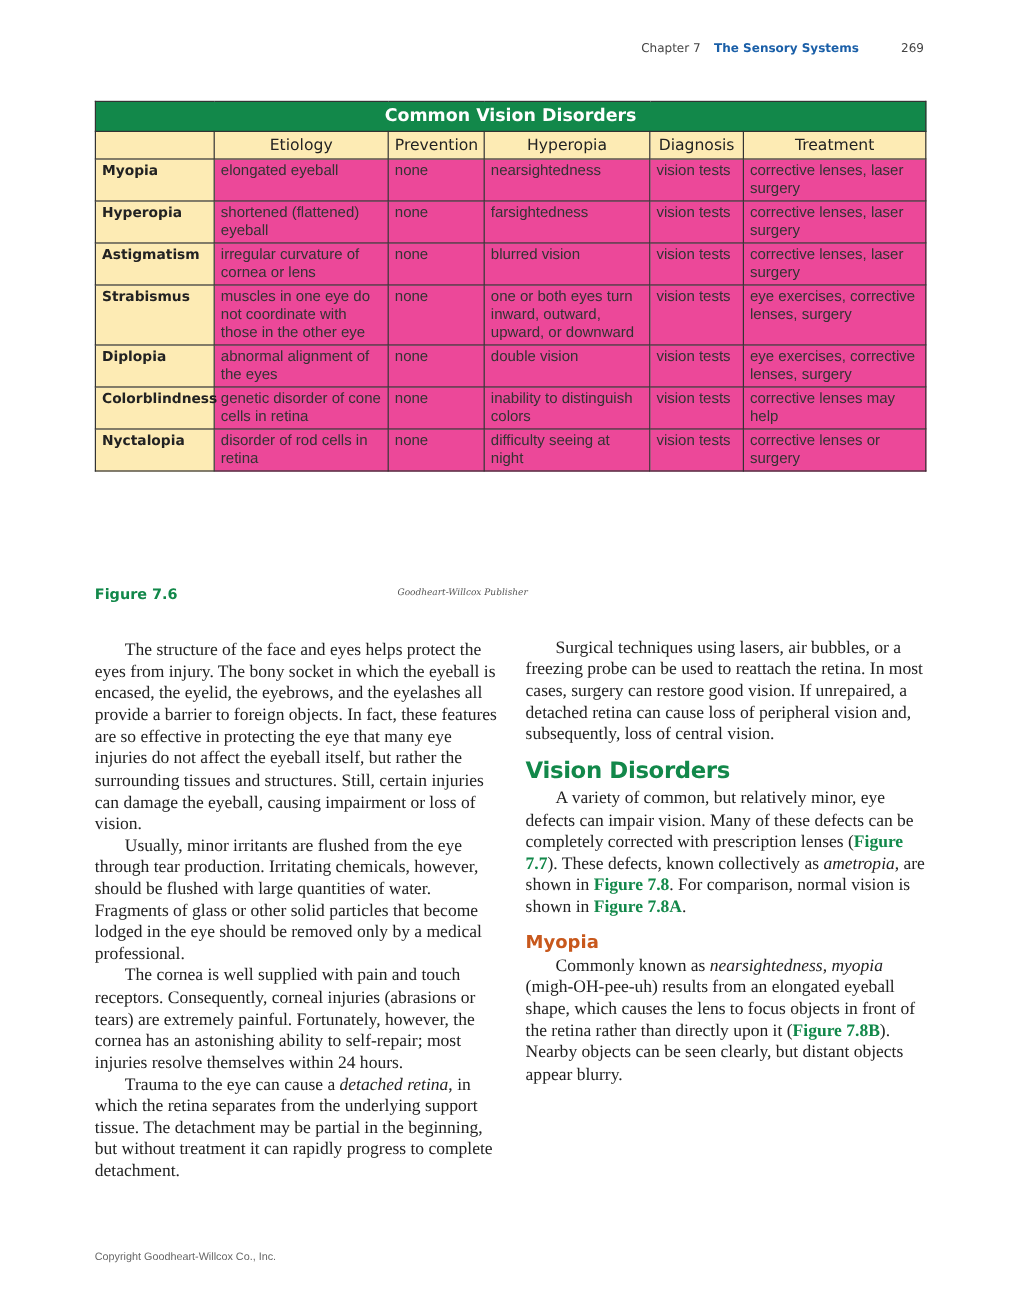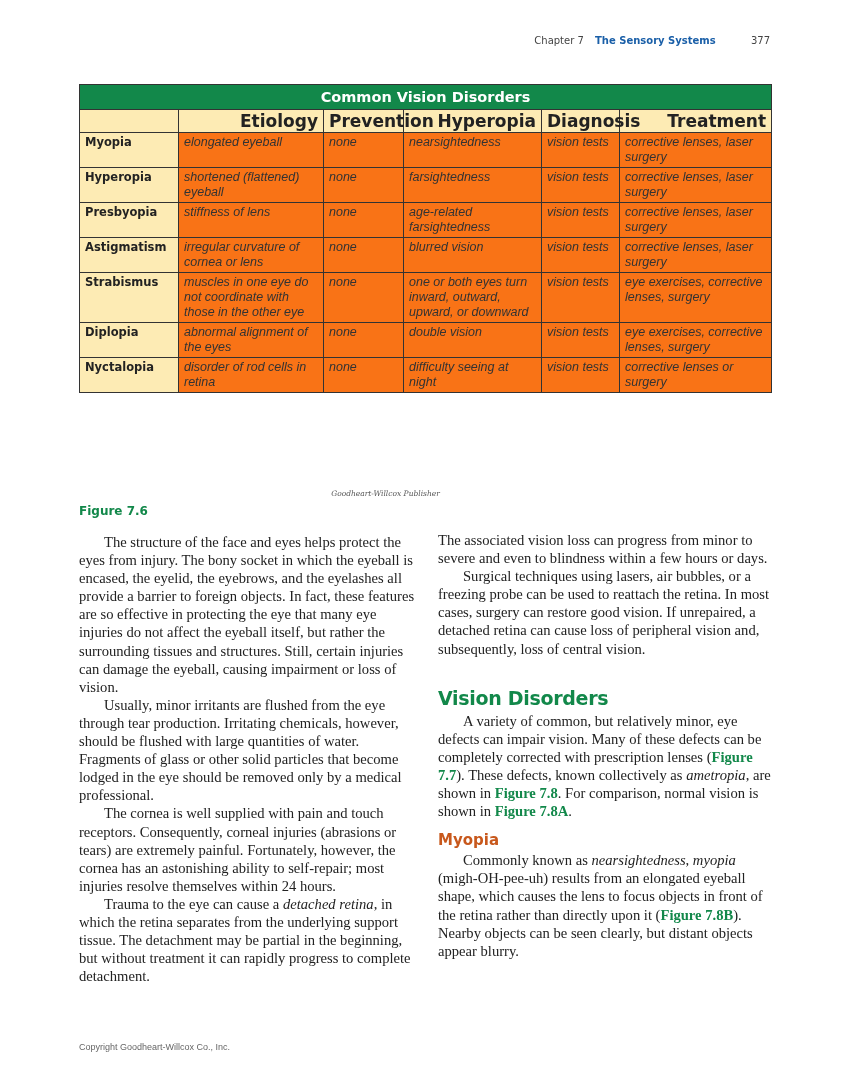--- a/index.html
+++ b/index.html
@@ -9,26 +9,26 @@
   .running-head .chap { margin-right:8px; }
   .running-head .section { color:#1a5fa8; font-weight:bold; margin-right:32px; }
   .running-head .page { color:#444; }
 
   table.dis { position:absolute; top:84px; left:79px; width:692px; border-collapse:collapse;
     font-family:"Liberation Sans", sans-serif; font-size:12.5px; color:#333; table-layout:fixed;border-radius:20px; }
   table.dis td, table.dis th { border:1px solid #333; vertical-align:top; padding:2px 5px; line-height:15px; }
   table.dis .title-row th { background:#12884a; color:#fff; font-family:"DejaVu Sans", sans-serif;
     font-size:14.5px; font-weight:bold; height:24px; text-align:center; vertical-align:middle; padding:0; }
   table.dis .hdr-row th { background:#fdebb4; color:#222; font-family:"DejaVu Sans", sans-serif;
-    font-size:17px; font-weight:bold; text-align:right; height:22px; vertical-align:middle; padding:0 5px; }
+    font-size:13px; font-weight:normal; text-align:center; height:22px; vertical-align:middle; padding:0 5px; }
   table.dis td.name { background:#fdebb4; font-family:"DejaVu Sans", sans-serif; font-weight:bold;
     font-size:11.5px; color:#222; }
-  table.dis td.cell { background:#f97316;font-style:italic; }
+  table.dis td.cell { background:#ec4899; }
 
-  .fig-label { position:absolute; top:504px; left:79px; font-family:"DejaVu Sans", sans-serif;
+  .fig-label { position:absolute; top:488px; left:79px; font-family:"DejaVu Sans", sans-serif;
     font-weight:bold; font-size:12px; color:#12884a; }
   .credit { position:absolute; top:489px; left:0; width:771px; text-align:center;
     font-family:"DejaVu Serif", serif; font-style:italic; font-size:7.5px; color:#555; }
 
   .col { position:absolute; font-family:"Liberation Serif", serif; font-size:14.6px; line-height:18.1px; color:#222; }
   .col.left { left:79px; top:533px; width:340px; }
   .col.right { left:438px; top:531px; width:336px; }
   .col p { margin:0; text-indent:0; }
   .col p.ind { text-indent:25px; }
   h2 { font-family:"DejaVu Sans", sans-serif; font-weight:bold; color:#12884a; font-size:19px;
@@ -38,21 +38,21 @@
   .fig-ref { color:#12884a; font-weight:bold; }
   .footer { position:absolute; top:1042px; left:79px; font-family:"Liberation Sans", sans-serif;
     font-size:9px; color:#666; }
 </style>
 </head>
 <body>
 
 <div class="running-head">
   <span class="chap">Chapter 7</span>
   <span class="section">The Sensory Systems</span>
-  <span class="page">377</span>
+  <span class="page">269</span>
 </div>
 
 <table class="dis">
   <colgroup>
     <col style="width:99px">
       <col style="width:145px">
       <col style="width:80px">
     <col style="width:138px">
       <col style="width:78px">
       <col style="width:152px">
@@ -81,28 +81,20 @@
     </tr>
     <tr style="height:35px">
       <td class="name">Hyperopia</td>
       <td class="cell">shortened (flattened) eyeball</td>
       <td class="cell">none</td>
       <td class="cell">farsightedness</td>
       <td class="cell">vision tests</td>
       <td class="cell">corrective lenses, laser surgery</td>
     </tr>
     <tr style="height:35px">
-      <td class="name">Presbyopia</td>
-      <td class="cell">stiffness of lens</td>
-      <td class="cell">none</td>
-      <td class="cell">age-related farsightedness</td>
-      <td class="cell">vision tests</td>
-      <td class="cell">corrective lenses, laser surgery</td>
-    </tr>
-    <tr style="height:35px">
       <td class="name">Astigmatism</td>
       <td class="cell">irregular curvature of cornea or lens</td>
       <td class="cell">none</td>
       <td class="cell">blurred vision</td>
       <td class="cell">vision tests</td>
       <td class="cell">corrective lenses, laser surgery</td>
     </tr>
     <tr style="height:50px">
       <td class="name">Strabismus</td>
       <td class="cell">muscles in one eye do not coordinate with those in the other eye</td>
@@ -113,20 +105,28 @@
     </tr>
     <tr style="height:35px">
       <td class="name">Diplopia</td>
       <td class="cell">abnormal alignment of the eyes</td>
       <td class="cell">none</td>
       <td class="cell">double vision</td>
       <td class="cell">vision tests</td>
       <td class="cell">eye exercises, corrective lenses, surgery</td>
     </tr>
     <tr style="height:35px">
+      <td class="name">Colorblindness</td>
+      <td class="cell">genetic disorder of cone cells in retina</td>
+      <td class="cell">none</td>
+      <td class="cell">inability to distinguish colors</td>
+      <td class="cell">vision tests</td>
+      <td class="cell">corrective lenses may help</td>
+    </tr>
+    <tr style="height:35px">
       <td class="name">Nyctalopia</td>
       <td class="cell">disorder of rod cells in retina</td>
       <td class="cell">none</td>
       <td class="cell">difficulty seeing at night</td>
       <td class="cell">vision tests</td>
       <td class="cell">corrective lenses or surgery</td>
     </tr>
   </tbody>
 </table>
 
@@ -134,21 +134,20 @@
 <div class="credit">Goodheart-Willcox Publisher</div>
 
 <div class="col left">
   <p class="ind">The structure of the face and eyes helps protect the eyes from injury. The bony socket in which the eyeball is encased, the eyelid, the eyebrows, and the eyelashes all provide a barrier to foreign objects. In fact, these features are so effective in protecting the eye that many eye injuries do not affect the eyeball itself, but rather the surrounding tissues and structures. Still, certain injuries can damage the eyeball, causing impairment or loss of vision.</p>
   <p class="ind">Usually, minor irritants are flushed from the eye through tear production. Irritating chemicals, however, should be flushed with large quantities of water. Fragments of glass or other solid particles that become lodged in the eye should be removed only by a medical professional.</p>
   <p class="ind">The cornea is well supplied with pain and touch receptors. Consequently, corneal injuries (abrasions or tears) are extremely painful. Fortunately, however, the cornea has an astonishing ability to self-repair; most injuries resolve themselves within 24 hours.</p>
   <p class="ind"><span>Trauma to the eye can cause a </span><em>detached retina</em><span>, in which the retina separates from the underlying support tissue. The detachment may be partial in the beginning, but without treatment it can rapidly progress to complete detachment.</span></p>
 </div>
 
 <div class="col right">
-  <p>The associated vision loss can progress from minor to severe and even to blindness within a few hours or days.</p>
   <p class="ind">Surgical techniques using lasers, air bubbles, or a freezing probe can be used to reattach the retina. In most cases, surgery can restore good vision. If unrepaired, a detached retina can cause loss of peripheral vision and, subsequently, loss of central vision.</p>
-  <h2 style="margin-top:28px">Vision Disorders</h2>
+  <h2 style="margin-top:9px">Vision Disorders</h2>
   <p class="ind"><span>A variety of common, but relatively minor, eye defects can impair vision. Many of these defects can be completely corrected with prescription lenses (</span><span class="fig-ref">Figure 7.7</span><span>). These defects, known collectively as </span><em>ametropia</em><span>, are shown in </span><span class="fig-ref">Figure 7.8</span><span>. For comparison, normal vision is shown in </span><span class="fig-ref">Figure 7.8A</span><span>.</span></p>
   <h3>Myopia</h3>
   <p class="ind"><span>Commonly known as </span><em>nearsightedness</em><span>, </span><em>myopia</em><span> (migh-OH-pee-uh) results from an elongated eyeball shape, which causes the lens to focus objects in front of the retina rather than directly upon it (</span><span class="fig-ref">Figure 7.8B</span><span>). Nearby objects can be seen clearly, but distant objects appear blurry.</span></p>
 </div>
 
 <div class="footer">Copyright Goodheart-Willcox Co., Inc.</div>
 
 </body></html>

